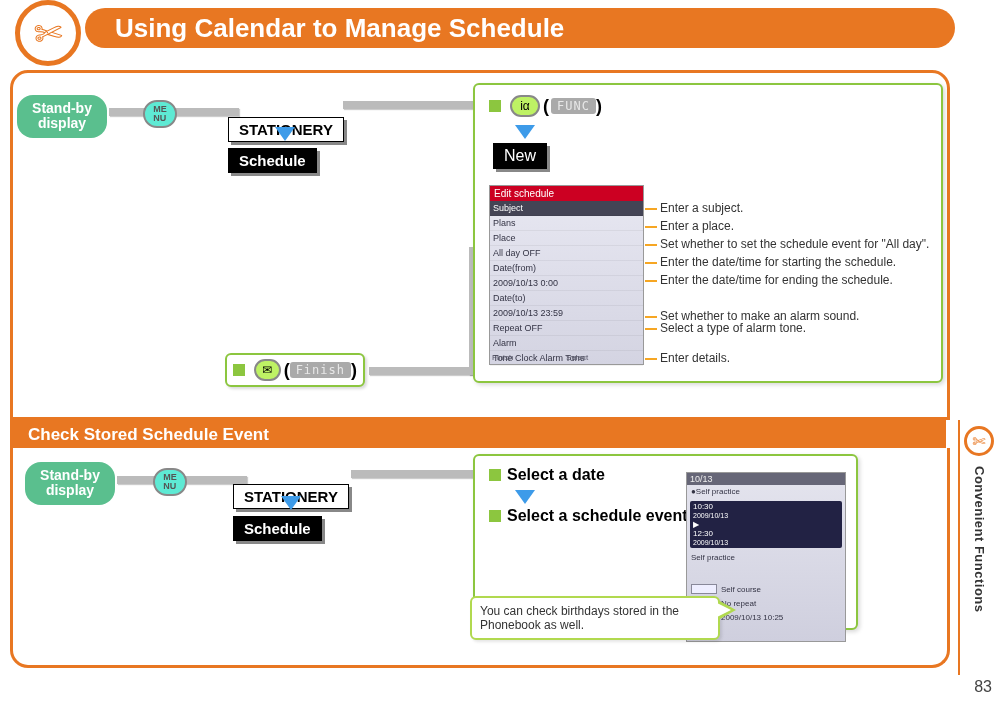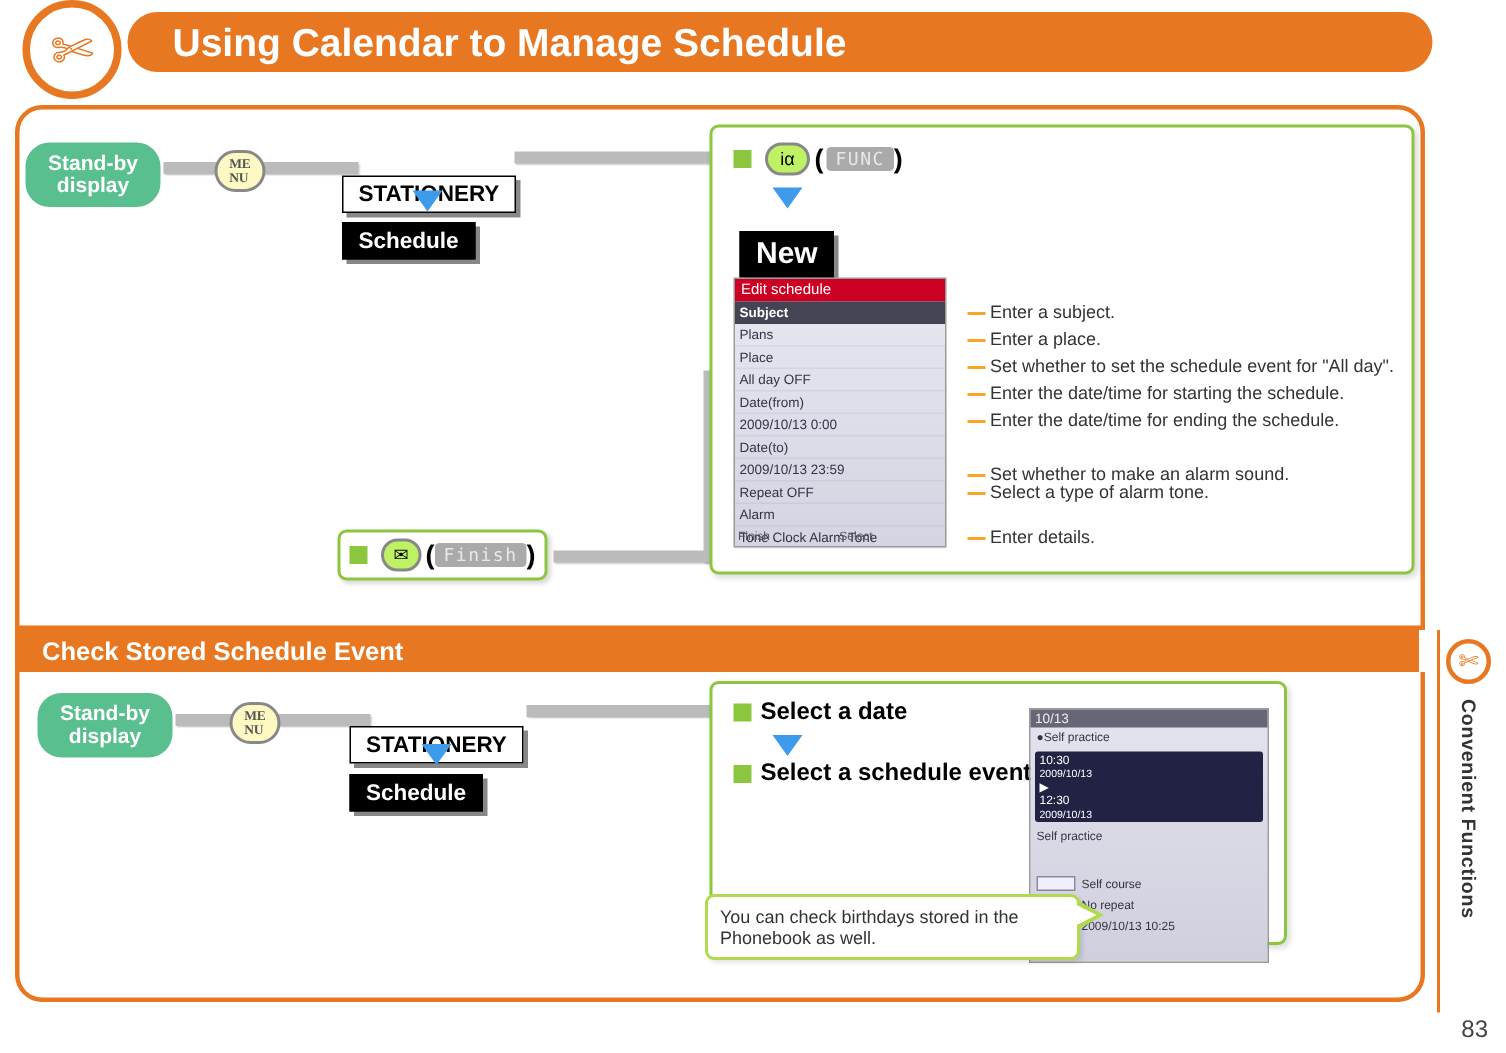--- a/index.html
+++ b/index.html
@@ -14,21 +14,21 @@
 
   
   .panel1 { position: absolute; left: 10px; top: 70px; width: 940px; height: 350px; border: 3px solid #e87722; border-radius: 18px 18px 0 0; background: #fff; }
 
   
   .pill-green { position: absolute; background: #5abf8e; color: #fff; font-weight: bold; font-size: 14px; border-radius: 16px; padding: 6px 10px; text-align: center; line-height: 1.1; width: 90px; }
   .pill-green.p1 { left: 4px; top: 22px; }
   .pill-green.p2 { left: 12px; top: 14px; }
 
   
-  .key-oval { position: absolute; width: 34px; height: 28px; border: 2px solid #888; border-radius: 16px; background: #fef9c3; display: flex; align-items: center; justify-content: center; font-size: 9px; line-height: 1; color: #555; font-weight: bold; font-family: Liberation Serif, serif; }
+  .key-oval { position: absolute; width: 34px; height: 28px; border: 2px solid #888; border-radius: 16px; background: #5eead4; display: flex; align-items: center; justify-content: center; font-size: 9px; line-height: 1; color: #555; font-weight: bold; }
   .key-oval.k1 { left: 130px; top: 27px; }
   .key-oval.k2 { left: 140px; top: 20px; }
 
   
   .labelbox { position: absolute; background: #fff; border: 1.5px solid #000; box-shadow: 3px 3px 0 #888; padding: 3px 10px; }
   .labelbox.black { background: #000; color: #fff; border-color: #000; }
   .labelbox.white { background: #fff; color: #000; margin-top: 20px; }
   .lb-stationery { left: 215px; top: 24px; font-weight: bold; font-size: 15px; }
   .lb-schedule { left: 215px; top: 75px; font-weight: bold; font-size: 15px; }
   .arrow-down-blue { position: absolute; width: 0; height: 0; border-left: 10px solid transparent; border-right: 10px solid transparent; border-top: 14px solid #3d9be9; }
@@ -39,27 +39,27 @@
   .greenbox { position: absolute; border: 2px solid #8cc63f; border-radius: 6px; background: #fff; box-shadow: 2px 2px 4px rgba(0,0,0,0.15); }
   .gb1 { left: 460px; top: 10px; width: 470px; height: 300px; }
 
   
   .gb1 .row-top { position: absolute; left: 14px; top: 10px; display: flex; align-items: center; }
   .sq-green { display:inline-block; width: 12px; height: 12px; background: #8cc63f; margin-right: 6px; flex-shrink:0; }
   .icon-oval-small { width: 30px; height: 22px; border: 2px solid #888; border-radius: 14px; background: #bef264; display: inline-flex; align-items: center; justify-content: center; font-size: 12px; margin: 0 3px; }
   .func-label { background: #aaa; color: #e8e8e8; border-radius: 3px; padding: 1px 6px; font-size: 12px; letter-spacing: 1px; margin-left: 2px; font-family: monospace; }
   .paren { font-size: 18px; font-weight: bold; color:#000; }
   .ad-gb1 { position: absolute; left: 40px; top: 40px; }
-  .lb-new { position: absolute; left: 18px; top: 69px; font-weight: bold; font-size: 20px; }
-
-  
-  .phone-shot { position: absolute; left: 14px; top: 100px; width: 142px; height: 180px; background: linear-gradient(#e8e8f2,#d4d4e2); border: 1px solid #999; }
+  .lb-new { position: absolute; left: 18px; top: 58px; font-weight: normal; font-size: 16px; }
+
+  
+  .phone-shot { position: absolute; left: 14px; top: 100px; width: 155px; height: 180px; background: linear-gradient(#e8e8f2,#d4d4e2); border: 1px solid #999; }
   .phone-shot .phone-hdr { background: #c02; color: #fff; font-size: 10px; padding: 2px 4px; }
   .phone-shot .phone-row { font-size: 9px; color: #334; padding: 0 3px; border-bottom: 1px solid rgba(0,0,0,0.05); height: 15px; line-height: 15px; white-space: nowrap; overflow: hidden; }
-  .phone-shot .inv { background:#445; color:#fff;font-weight:bold; }
+  .phone-shot .inv { background:#445; color:#fff; }
   .phone-foot { position:absolute; bottom:2px; left:2px; right:2px; display:flex; justify-content:space-between; font-size:8px; color:#556; }
 
   
   .desc-line { position: absolute; left: 185px; font-size: 12px; color: #333; white-space: nowrap; }
   .desc-line .leader { position:absolute; left:-15px; top:7px; width:12px; height:1.5px; background:#f6a623; }
   .d1{top:116px;} .d2{top:134px;} .d3{top:152px;} .d4{top:170px;} .d5{top:188px;} .d6{top:206px;} .d7{top:224px;} .d8{top:236px;} .d9{top:266px;}
 
   
   .finishbox { position: absolute; left: 212px; top: 280px; width: 140px; height: 34px; border: 2px solid #8cc63f; border-radius: 6px; background: #fff; box-shadow: 2px 2px 3px rgba(0,0,0,0.15); display: flex; align-items: center; padding: 0 6px; }
   .finish-label { background: #aaa; color: #e8e8e8; border-radius: 3px; padding: 1px 6px; font-size: 12px; letter-spacing: 1px; font-family: monospace; }

